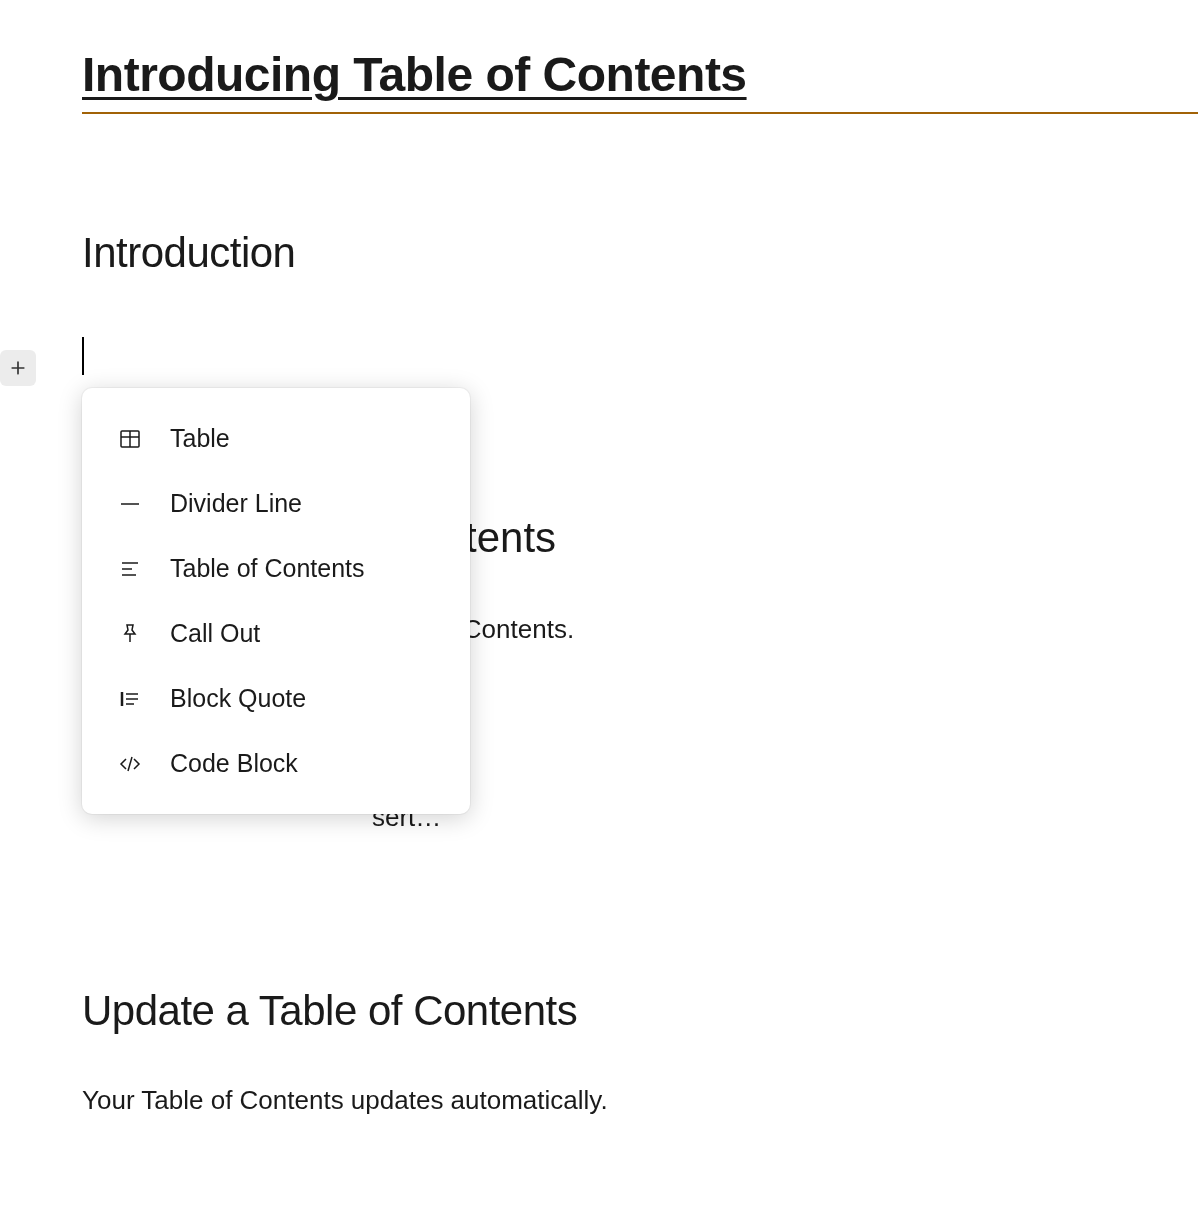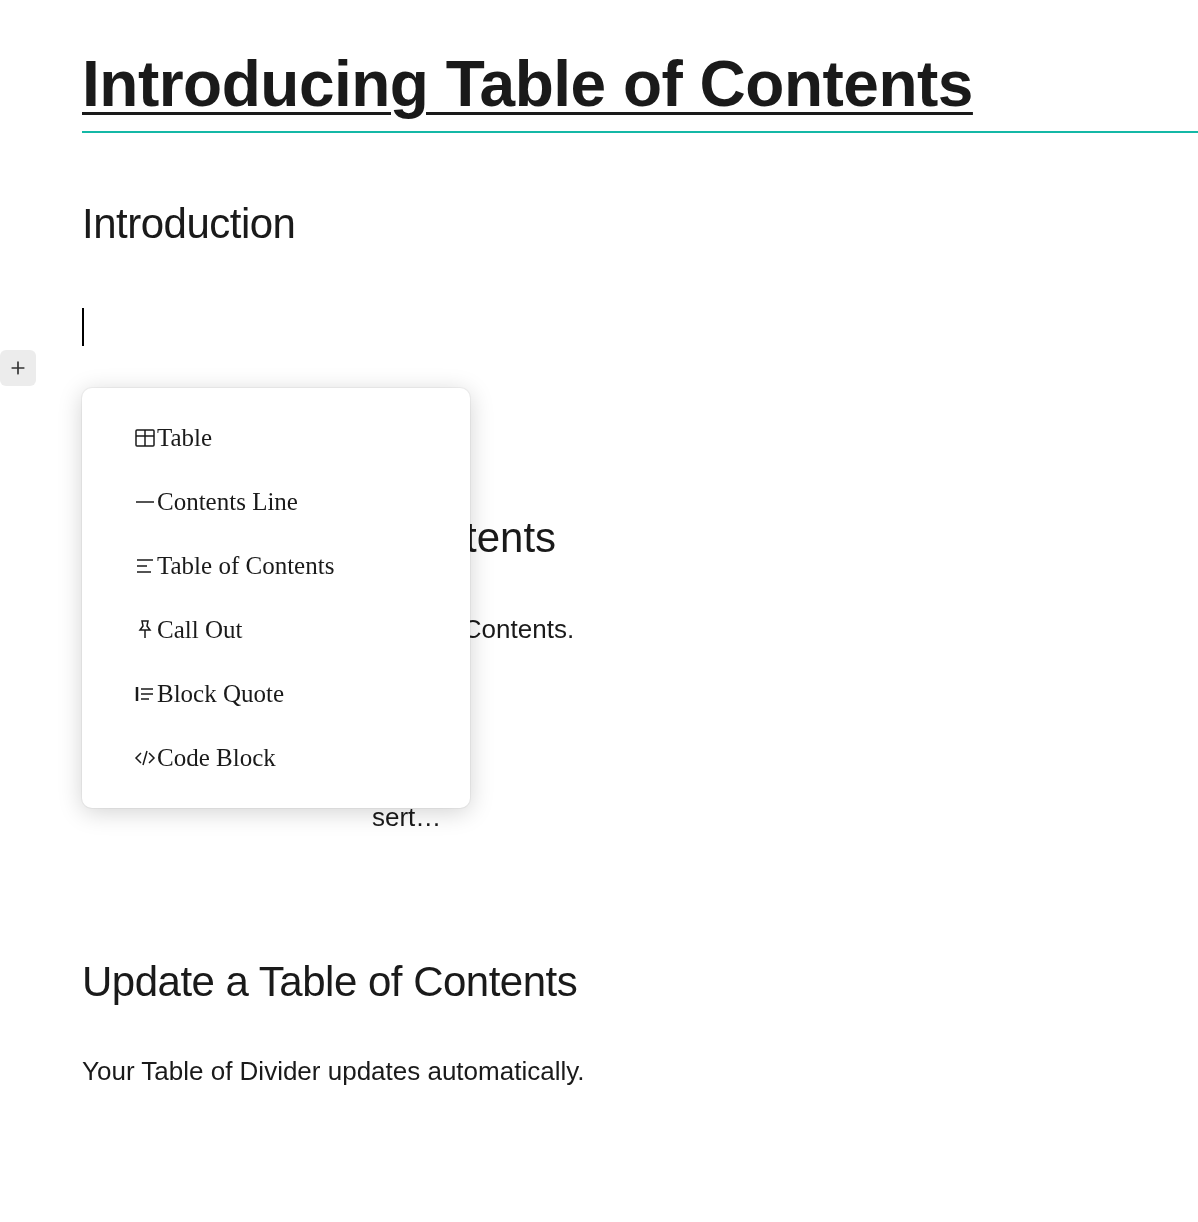--- a/index.html
+++ b/index.html
@@ -14,42 +14,42 @@
       width: 1198px;
       height: 1222px;
       position: relative;
     }
     .content {
       padding-left: 82px;
       padding-top: 46px;
       position: relative;
     }
     .page-title {
-      font-size: 64px;
+      font-size: 48px;
       font-weight: 700;
       line-height: 1.2;
       text-decoration: underline;
       text-decoration-thickness: 3px;
       text-underline-offset: 6px;
       letter-spacing: -0.5px;
-      border-bottom: 2px solid #14b8a6;
+      border-bottom: 2px solid #a16207;
       padding-bottom: 8px;
       display: inline-block;
       width: calc(100% - 0px);
       box-sizing: border-box;
     }
     .section-heading {
       font-size: 42px;
       font-weight: 400;
       color: #1a1a1a;
       margin-top: 150px;
       letter-spacing: -0.5px;
     }
     .section-heading.first {
-      margin-top: 67px;
+      margin-top: 115px;
     }
     .cursor-line {
       margin-top: 60px;
       position: relative;
       height: 40px;
     }
     .text-cursor {
       width: 2px;
       height: 38px;
       background: #000;
@@ -92,23 +92,23 @@
       width: 388px;
       background: #ffffff;
       border-radius: 10px;
       box-shadow: 0 4px 24px rgba(0,0,0,0.18), 0 0 0 1px rgba(0,0,0,0.04);
       padding: 18px 0;
       z-index: 100;
     }
     .menu-item {
       display: flex;
       align-items: center;
-      padding: 18px 51px;
+      padding: 18px 36px;
       cursor: pointer;
-      font-family: Liberation Serif, serif;
+      gap: 28px;
     }
     .menu-icon {
       width: 24px;
       height: 24px;
       display: flex;
       align-items: center;
       justify-content: center;
       flex-shrink: 0;
     }
     .menu-icon svg {
@@ -150,41 +150,41 @@
   <div class="partial-text" style="left:392px; top:404px;">ents!</div>
 
   <div class="partial-text heading-2" style="left:388px; top:514px;">Contents</div>
 
   <div class="partial-text" style="left:392px; top:614px;">ble of Contents.</div>
 
   <div class="partial-text" style="left:372px; top:802px;">sert…</div>
 
   <h2 class="section-heading" style="margin-top:610px;">Update a Table of Contents</h2>
 
-  <p class="body-text" style="margin-top:50px;">Your Table of Divider updates automatically.</p>
+  <p class="body-text" style="margin-top:50px;">Your Table of Contents updates automatically.</p>
 </div>
 
 <div class="insert-menu">
   <div class="menu-item">
     <span class="menu-icon">
       <svg viewBox="0 0 24 24">
           <rect x="3" y="4" width="18" height="16" rx="1"></rect>
           <line x1="3" y1="10" x2="21" y2="10"></line>
           <line x1="12" y1="4" x2="12" y2="20"></line>
         </svg>
     </span>
     <span class="menu-label">Table</span>
   </div>
   <div class="menu-item">
     <span class="menu-icon">
       <svg viewBox="0 0 24 24">
           <line x1="3" y1="12" x2="21" y2="12"></line>
         </svg>
     </span>
-    <span class="menu-label">Contents Line</span>
+    <span class="menu-label">Divider Line</span>
   </div>
   <div class="menu-item">
     <span class="menu-icon">
       <svg viewBox="0 0 24 24">
           <line x1="4" y1="6" x2="20" y2="6"></line>
           <line x1="4" y1="12" x2="14" y2="12"></line>
           <line x1="4" y1="18" x2="18" y2="18"></line>
         </svg>
     </span>
     <span class="menu-label">Table of Contents</span>

